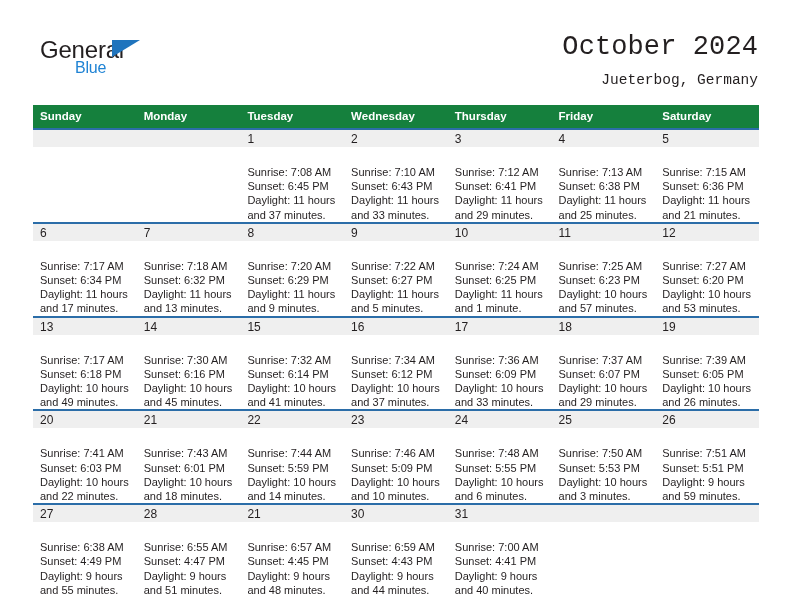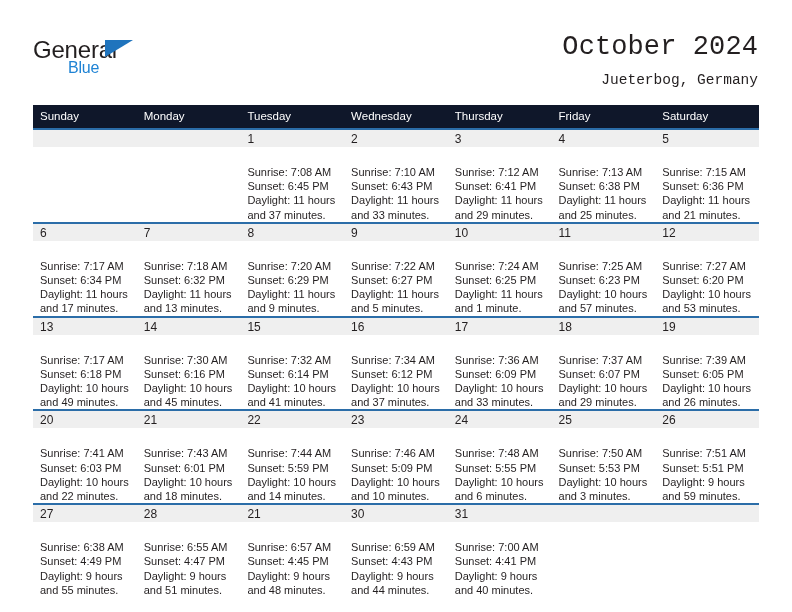--- a/index.html
+++ b/index.html
@@ -24,21 +24,21 @@
   
   .top {
     position: absolute;
     left: 0;
     top: 0;
     width: 792px;
     height: 100px;
   }
   .logo {
     position: absolute;
-    left: 33px;
+    left: 40px;
     top: 38px;
     width: 190px;
     height: 52px;
     line-height: 1;
   }
   .logo-row1 {
     position: relative;
     height: 26px;
   }
   .logo-general {
@@ -97,24 +97,24 @@
     position: absolute;
     left: 33px;
     top: 105px;
     width: 726px;
     border-collapse: collapse;
     table-layout: fixed;
   }
   .cal col { width: 103.71px; }
 
   thead th {
-    background: #0f172a;
+    background: #15803d;
     color: #ffffff;
     font-size: 11.5px;
-    font-weight: normal;
+    font-weight: bold;
     text-align: left;
     padding: 5px 0 6px 7px;
     border: none;
     height: 10px;
   }
 
   tbody tr { height: 92px; }
 
   tbody td {
     vertical-align: top;

